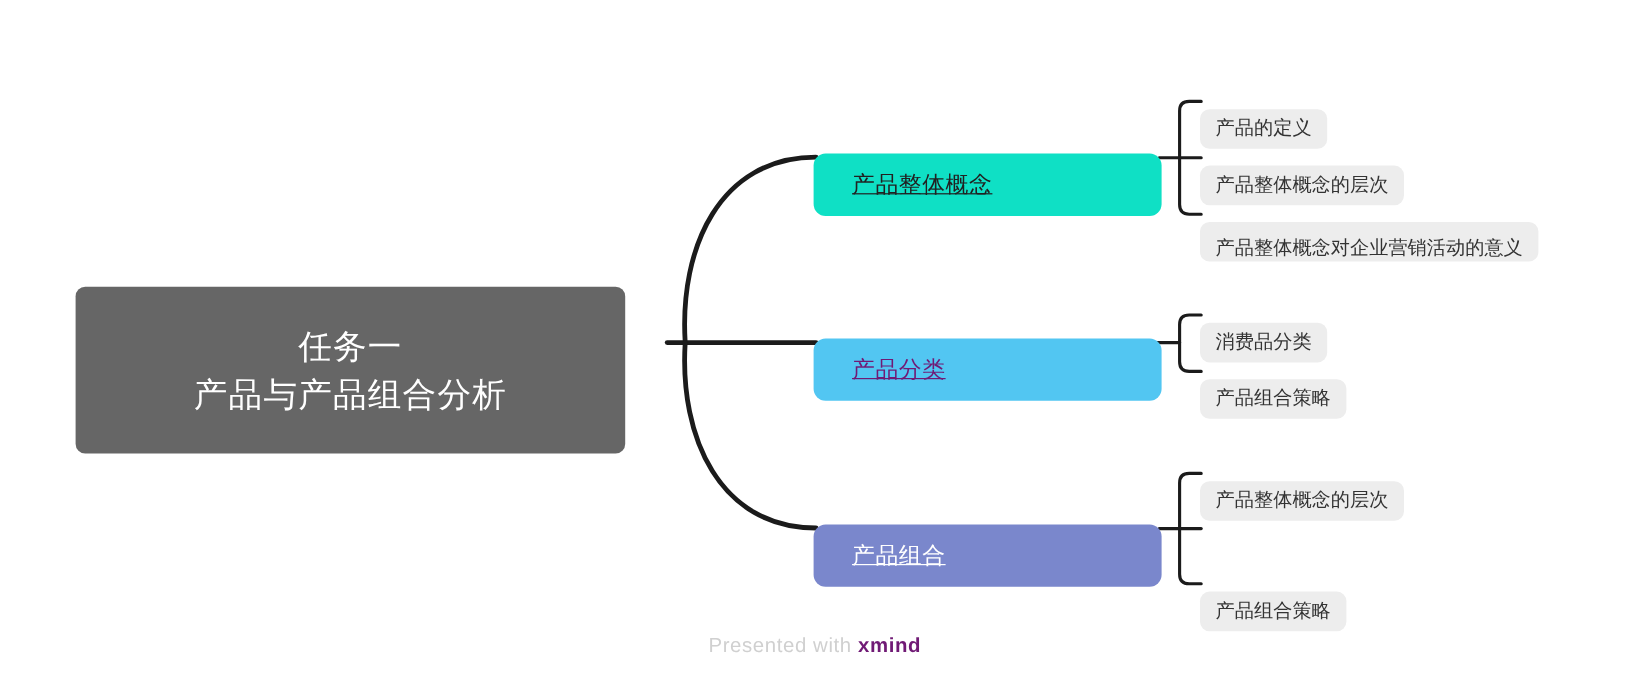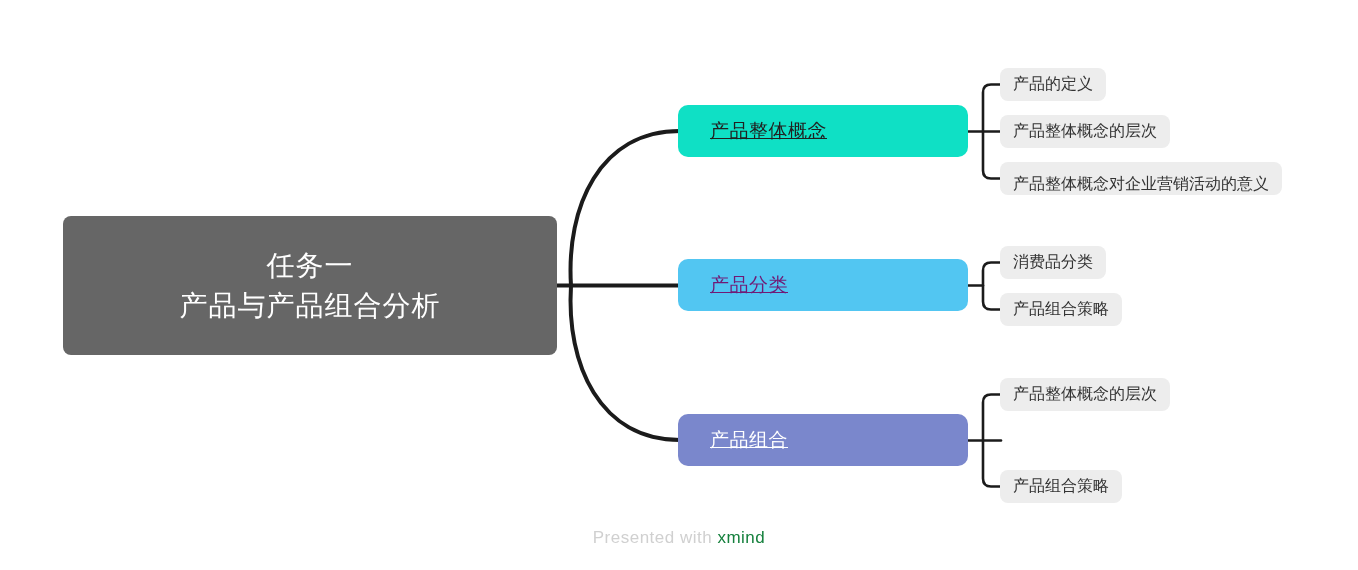--- a/index.html
+++ b/index.html
@@ -13,24 +13,24 @@
     height: 570px;
     background: #ffffff;
     overflow: hidden;
   }
   .connectors {
     position: absolute;
     left: 0; top: 0;
     width: 1358px; height: 570px;
     pointer-events: none;
   }
-  .node { position: absolute; box-sizing: border-box; }
+  .node { position: absolute; box-sizing: border-box; margin-top: 23px; }
   .root-node {
     left: 63px; top: 216px;
-    width: 494px; height: 139px;
+    width: 458px; height: 139px;
     background: #666666;
     border-radius: 8px;
     color: #ffffff;
     display: flex;
     flex-direction: column;
     align-items: center;
     justify-content: center;
     font-size: 28px;
     font-weight: 500;
     line-height: 40px;
@@ -74,22 +74,22 @@
   .watermark {
     position: absolute;
     left: 0; right: 0;
     top: 528px;
     text-align: center;
     font-size: 17px;
     color: #d0d0d0;
     letter-spacing: 0.5px;
   }
   .watermark .brand {
-    font-weight: normal;
-    color: #15803d;
+    font-weight: bold;
+    color: #701a75;
   }
 </style>
 </head>
 <body>
 
 <div class="canvas">
 
   <svg class="connectors" viewBox="0 0 1358 570" xmlns="http://www.w3.org/2000/svg">
 
     <g stroke="#1b1b1b" fill="none" stroke-linecap="round">

